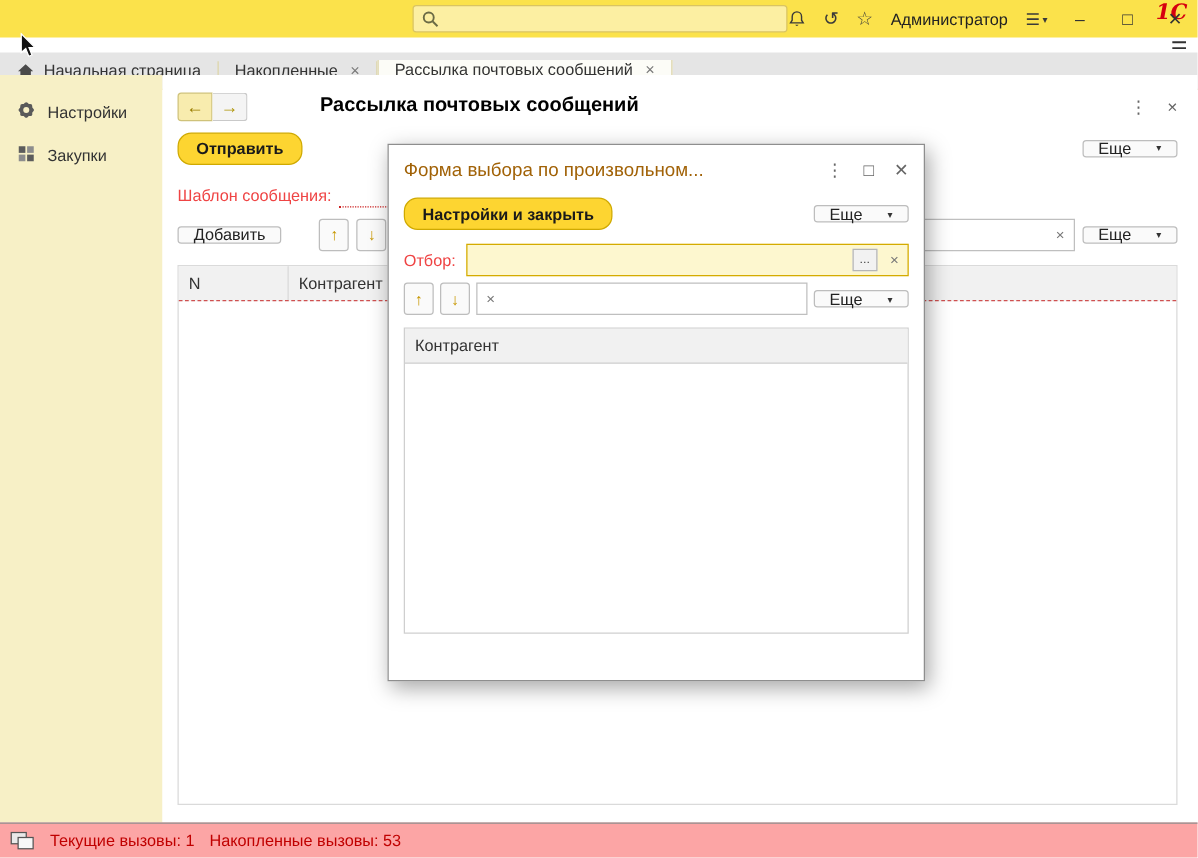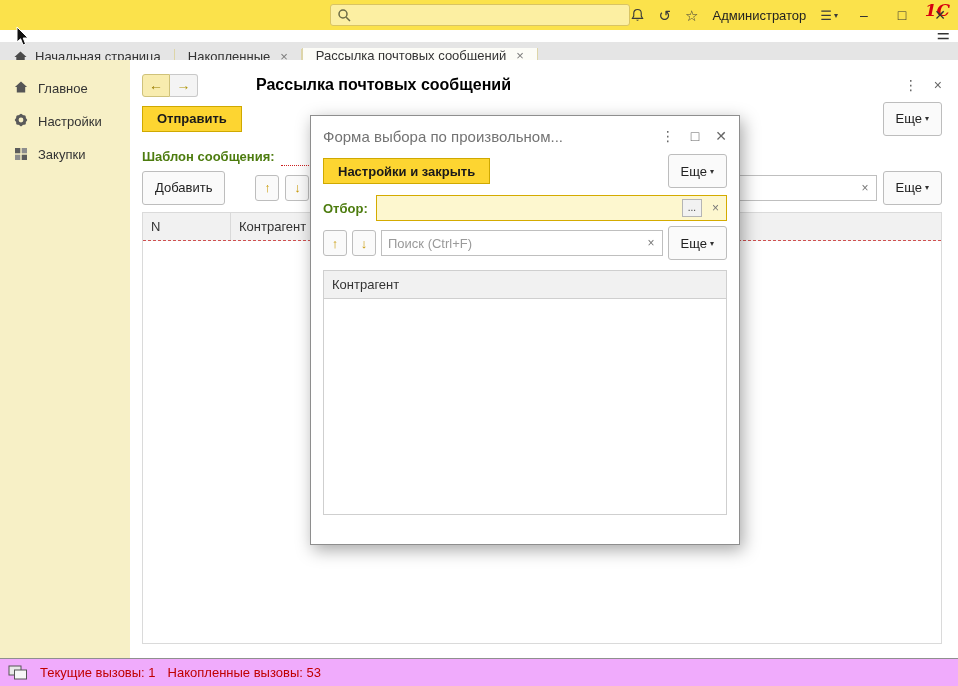--- a/index.html
+++ b/index.html
@@ -68,33 +68,33 @@
   }
   .nav-btn.fwd { background: #f4f4f4; border-color: #c9c9c9; color: #b0960a; border-radius: 0 3px 3px 0; border-left: none; }
   .page-title { font-size: 16px; font-weight: bold; color: #000; margin-left: 58px; white-space: nowrap; }
   .form-actions { position: absolute; right: 16px; top: 18px; display: flex; gap: 16px; color: #666; }
   .form-actions span { font-size: 14px; line-height: 1; }
   .row { position: absolute; left: 12px; right: 16px; display: flex; align-items: center; }
   .row-toolbar1 { top: 45px; height: 27px; }
   .row-template { top: 84px; height: 24px; }
   .row-add { top: 114px; height: 27px; gap: 6px; }
   .btn-accent {
-    background: #fdd531; border: 1px solid #cfa900; border-radius: 0;
+    background: #fdd531; border: 1px solid #cfa900; border-radius: 11px;
     height: 26px; padding: 0 14px; font-weight: bold; color: #1a1a1a; font-size: 13px;
     display: flex; align-items: center;
   }
   .btn-plain {
     background: #fafafa; border: 1px solid #bdbdbd; border-radius: 3px;
-    height: 34px; padding: 0 12px; color: #222; font-size: 13px;
-    display: flex; align-items: center; gap: 3px;
+    height: 14px; padding: 0 12px; color: #222; font-size: 13px;
+    display: flex; align-items: center; gap: 20px;
   }
   .btn-more .arr { font-size: 8px; color: #333; }
   .spacer { flex: 1; }
   .fixed-gap { width: 18px; }
-  .lbl { color: #4d7c0f; white-space: nowrap; font-weight: bold; }
+  .lbl { color: #ef4444; white-space: nowrap; }
   .template-input {
     margin-left: 6px; width: 300px; height: 20px; border: none; outline: none;
     border-bottom: 1px dotted #cc2222; font-size: 13px; background: transparent;
   }
   .btn-icon {
     width: 24px; height: 26px; border: 1px solid #bdbdbd; background: #fafafa; border-radius: 3px;
     display: flex; align-items: center; justify-content: center;
     color: #c79700; font-weight: bold; font-size: 13px;
   }
   .input-group {
@@ -111,21 +111,21 @@
   .grid-header { display: flex; height: 28px; background: #f1f1f1; border-bottom: 1px dashed #cf5050; }
   .grid-header .cell { padding: 6px 8px; color: #333; }
   .cell-n { width: 88px; border-right: 1px solid #d9d9d9; }
   
   .dialog {
     position: absolute; left: 310px; top: 115px; width: 430px; height: 430px;
     background: #fff; border: 1px solid #8e8e8e; box-shadow: 3px 5px 16px rgba(0,0,0,0.35);
     z-index: 50;
   }
   .dlg-header { height: 40px; display: flex; align-items: center; padding: 0 12px; }
-  .dlg-title { flex: 1; font-size: 15px; color: #737373; white-space: nowrap; overflow: hidden; }
+  .dlg-title { flex: 1; font-size: 15px; color: #a16207; white-space: nowrap; overflow: hidden; }
   .dlg-header-icons { display: flex; gap: 16px; color: #666; }
   .dlg-header-icons span { font-size: 14px; line-height: 1; }
   .dlg-row { display: flex; align-items: center; padding: 0 12px; }
   .dlg-toolbar { height: 30px; margin-bottom: 8px; }
   .dlg-filter { height: 28px; gap: 8px; align-items: center; }
   .filter-group {
     display: flex; align-items: center; flex: 1; height: 26px;
     border: 1px solid #d4ab00; background: #fdf7cf;
   }
   .filter-group input { flex: 1; border: none; outline: none; background: transparent; padding: 0 6px; }
@@ -133,21 +133,21 @@
     border: 1px solid #b5b5b5; background: #f2f2f2; color: #444;
     font-size: 10px; line-height: 14px; height: 18px; padding: 0 5px; margin-right: 3px;
   }
   .dlg-label { margin: 10px 12px 4px; color: #222; }
   .dlg-search { margin-top: 4px; gap: 5px; }
   .dlg-table { margin: 10px 12px 0; border: 1px solid #cfcfcf; height: 245px; background: #fff; }
   .dlg-table-header { height: 28px; background: #f1f1f1; border-bottom: 1px solid #cfcfcf; padding: 6px 8px; color: #333; }
   
   .statusbar {
     position: absolute; left: 0; top: 658px; width: 958px; height: 28px;
-    background: #f0abfc; border-top: 1px solid #8f8f8f;
+    background: #fca5a5; border-top: 1px solid #8f8f8f;
     display: flex; align-items: center; padding: 0 8px; gap: 12px;
   }
   .status-text { color: #c00000; font-size: 13px; white-space: nowrap; }
   
   .cursor { position: absolute; left: 16px; top: 26px; z-index: 99; pointer-events: none; }
 </style>
 </head>
 <body>
 
 <div class="titlebar">
@@ -192,28 +192,20 @@
   </div>
   <div class="tab active">
     <span>Рассылка почтовых сообщений</span>
     <span class="tab-close">×</span>
   </div>
 </div>
 
 <div class="sidebar">
   <div class="side-item">
     <span class="glyph">
-      <svg width="16" height="14" viewBox="0 0 16 15">
-          <path d="M8 1.5 L1.5 7.5 h2 v6 h9 v-6 h2 Z" fill="#555"></path>
-        </svg>
-    </span>
-    <span>Главное</span>
-  </div>
-  <div class="side-item">
-    <span class="glyph">
       <svg width="16" height="16" viewBox="0 0 16 16">
         <rect x="3.2" y="3.2" width="9.6" height="9.6" rx="1.5" fill="#5a5a5a"></rect>
         <rect x="3.2" y="3.2" width="9.6" height="9.6" rx="1.5" fill="#5a5a5a" transform="rotate(45 8 8)"></rect>
         <circle cx="8" cy="8" r="2.4" fill="#f7f0c6"></circle>
       </svg>
     </span>
     <span>Настройки</span>
   </div>
   <div class="side-item">
     <span class="glyph">
@@ -314,21 +306,20 @@
 
 
   <div class="dlg-row dlg-search">
     <div class="btn-icon">
       <span>↑</span>
     </div>
     <div class="btn-icon">
       <span>↓</span>
     </div>
     <div class="input-group">
-      <input type="text" placeholder="Поиск (Ctrl+F)" style="">
       <span class="clear-x">×</span>
     </div>
     <button class="btn-plain btn-more">
       <span>Еще</span>
       <span class="arr">▾</span>
     </button>
   </div>
 
   <div class="dlg-table">
     <div class="dlg-table-header">Контрагент</div>

